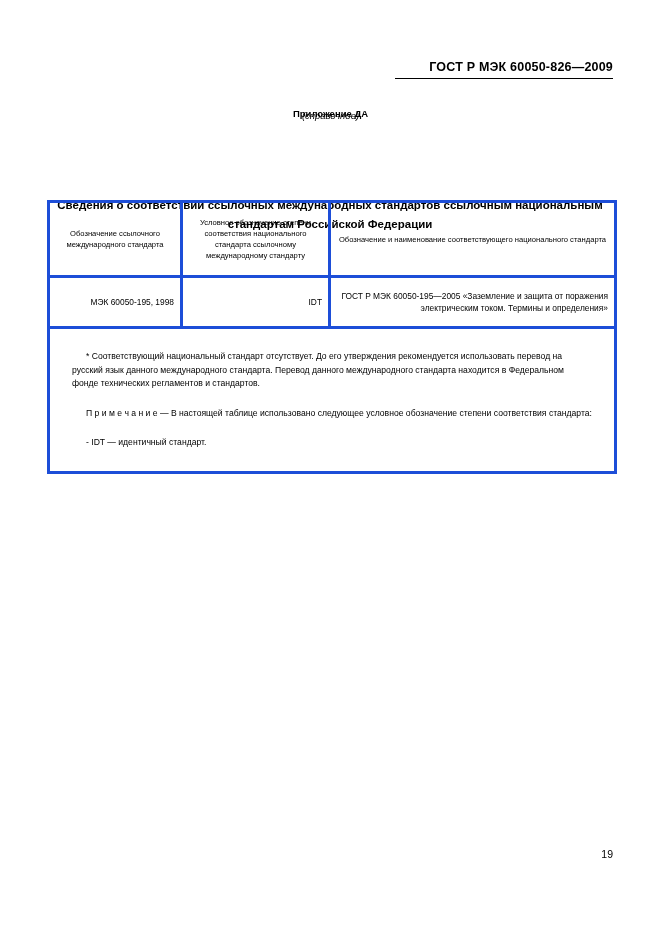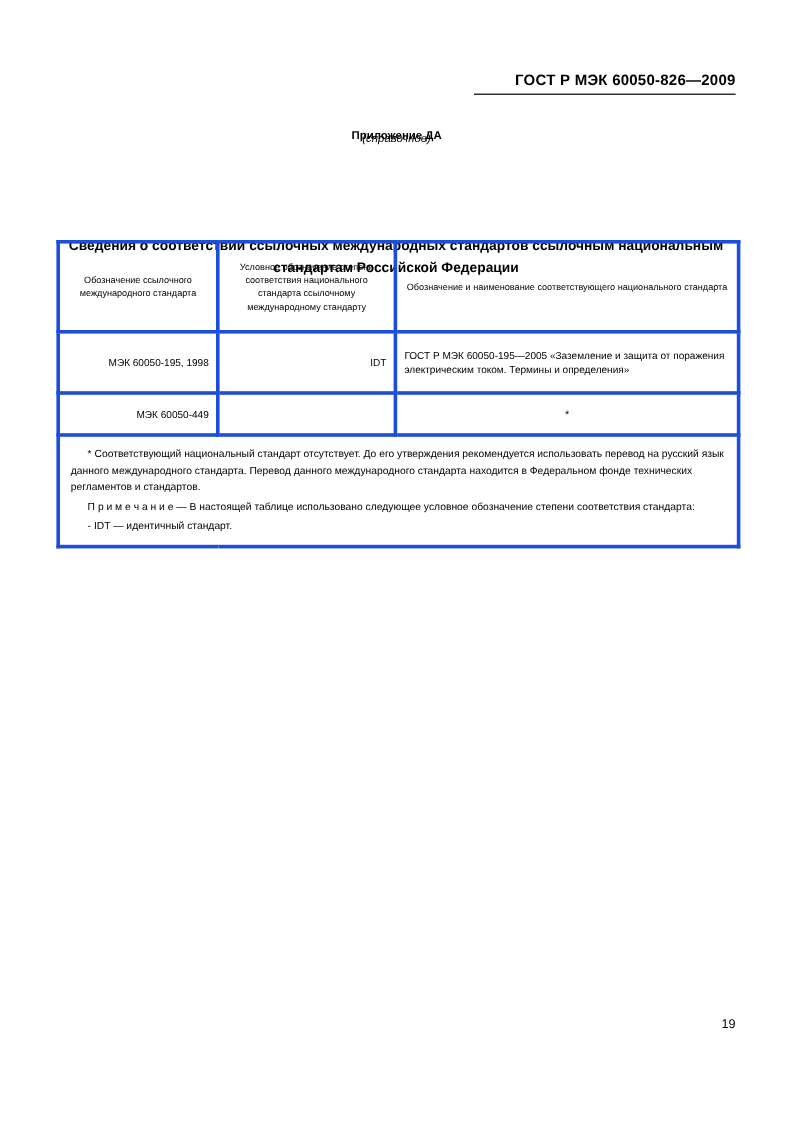--- a/index.html
+++ b/index.html
@@ -84,36 +84,36 @@
   td.cell {
     font-size: 8.4px;
     text-align: right;
     height: 22px;
   }
   td.cell.tall {
     height: 38px;
   }
   td.desc {
     font-size: 8.4px;
-    text-align: left;
+    text-align: right;
     line-height: 12.5px;
     padding: 4px 8px;
   }
   td.star {
     font-size: 9px;
     text-align: center;
   }
   td.notes {
     font-size: 8.6px;
     text-align: left;
     line-height: 13.5px;
     padding: 8px 10px 10px 10px;
   }
   .notes p {
-    margin: 3px;
+    margin: 16px;
     text-indent: 14px;
   }
   .notes p.dash {
     text-indent: 14px;
   }
   .page-num {
     position: absolute;
     right: 48px;
     top: 848px;
     font-size: 10.5px;
@@ -145,25 +145,20 @@
         <th class="colhead">Обозначение и наименование соответствующего национального стандарта</th>
       </tr>
     </thead>
     <tbody>
       <tr>
         <td class="cell tall">МЭК 60050-195, 1998</td>
         <td class="cell tall">IDT</td>
         <td class="desc">ГОСТ Р МЭК 60050-195—2005 «Заземление и защита от поражения электрическим током. Термины и определения»</td>
       </tr>
       <tr>
-        <td class="cell">МЭК 60050-449</td>
-        <td class="cell"></td>
-        <td class="star">*</td>
-      </tr>
-      <tr>
         <td class="notes" colspan="3">
           <div class="notes">
             <p>* Соответствующий национальный стандарт отсутствует. До его утверждения рекомендуется использовать перевод на русский язык данного международного стандарта. Перевод данного международного стандарта находится в Федеральном фонде технических регламентов и стандартов.</p>
             <p><span>П р и м е ч а н и е —</span> <span>В настоящей таблице использовано следующее условное обозначение степени соответствия стандарта:</span></p>
             <p class="dash">- IDT — идентичный стандарт.</p>
           </div>
         </td>
       </tr>
     </tbody>
   </table>

